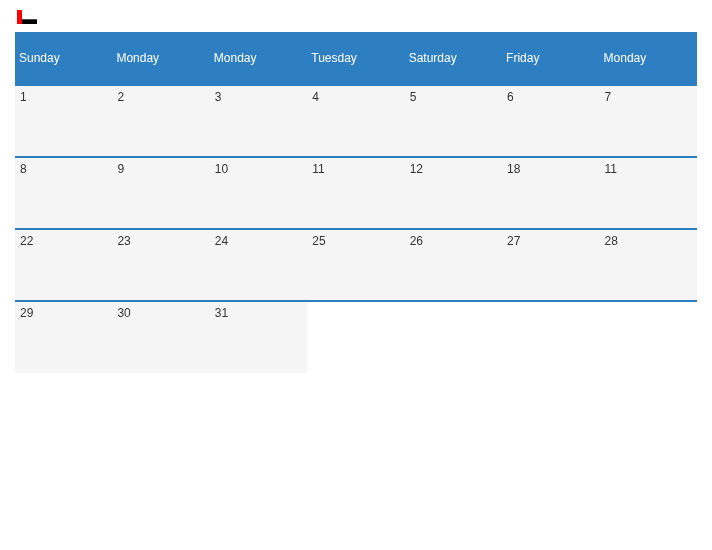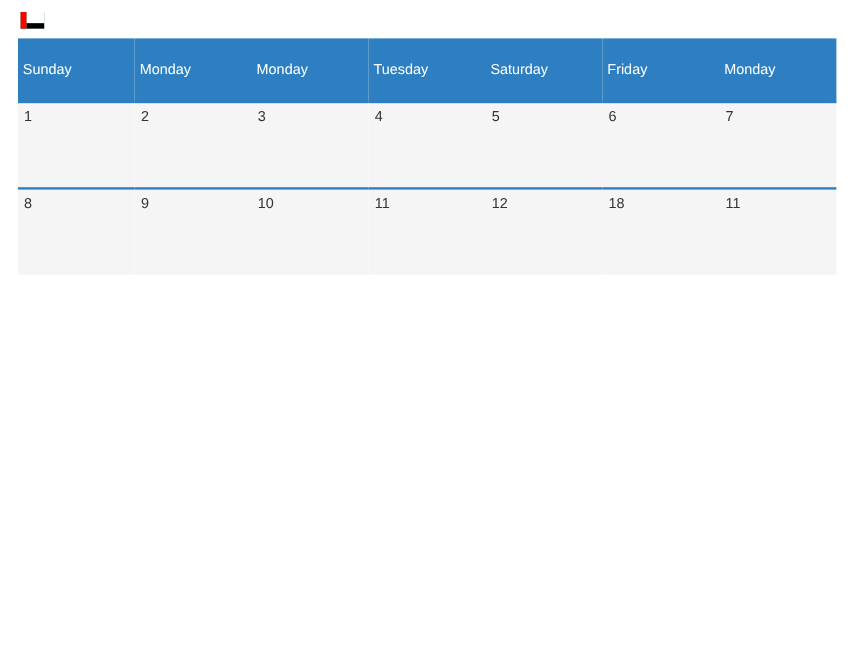--- a/index.html
+++ b/index.html
@@ -179,15 +179,53 @@
           <td>
             <span class="day-num">12</span>
           </td>
           <td>
             <span class="day-num">18</span>
           </td>
           <td>
             <span class="day-num">11</span>
           </td>
         </tr>
+        <tr>
+          <td>
+            <span class="day-num">22</span>
+          </td>
+          <td>
+            <span class="day-num">23</span>
+          </td>
+          <td>
+            <span class="day-num">24</span>
+          </td>
+          <td>
+            <span class="day-num">25</span>
+          </td>
+          <td>
+            <span class="day-num">26</span>
+          </td>
+          <td>
+            <span class="day-num">27</span>
+          </td>
+          <td>
+            <span class="day-num">28</span>
+          </td>
+        </tr>
+        <tr>
+          <td>
+            <span class="day-num">29</span>
+          </td>
+          <td>
+            <span class="day-num">30</span>
+          </td>
+          <td>
+            <span class="day-num">31</span>
+          </td>
+          <td class="empty" style="background: rgb(255, 255, 255);"></td>
+          <td class="empty" style="background: rgb(255, 255, 255);"></td>
+          <td class="empty" style="background: rgb(255, 255, 255);"></td>
+          <td class="empty" style="background: rgb(255, 255, 255);"></td>
+        </tr>
       </tbody>
   </table>
 </div>
 
 </body></html>

